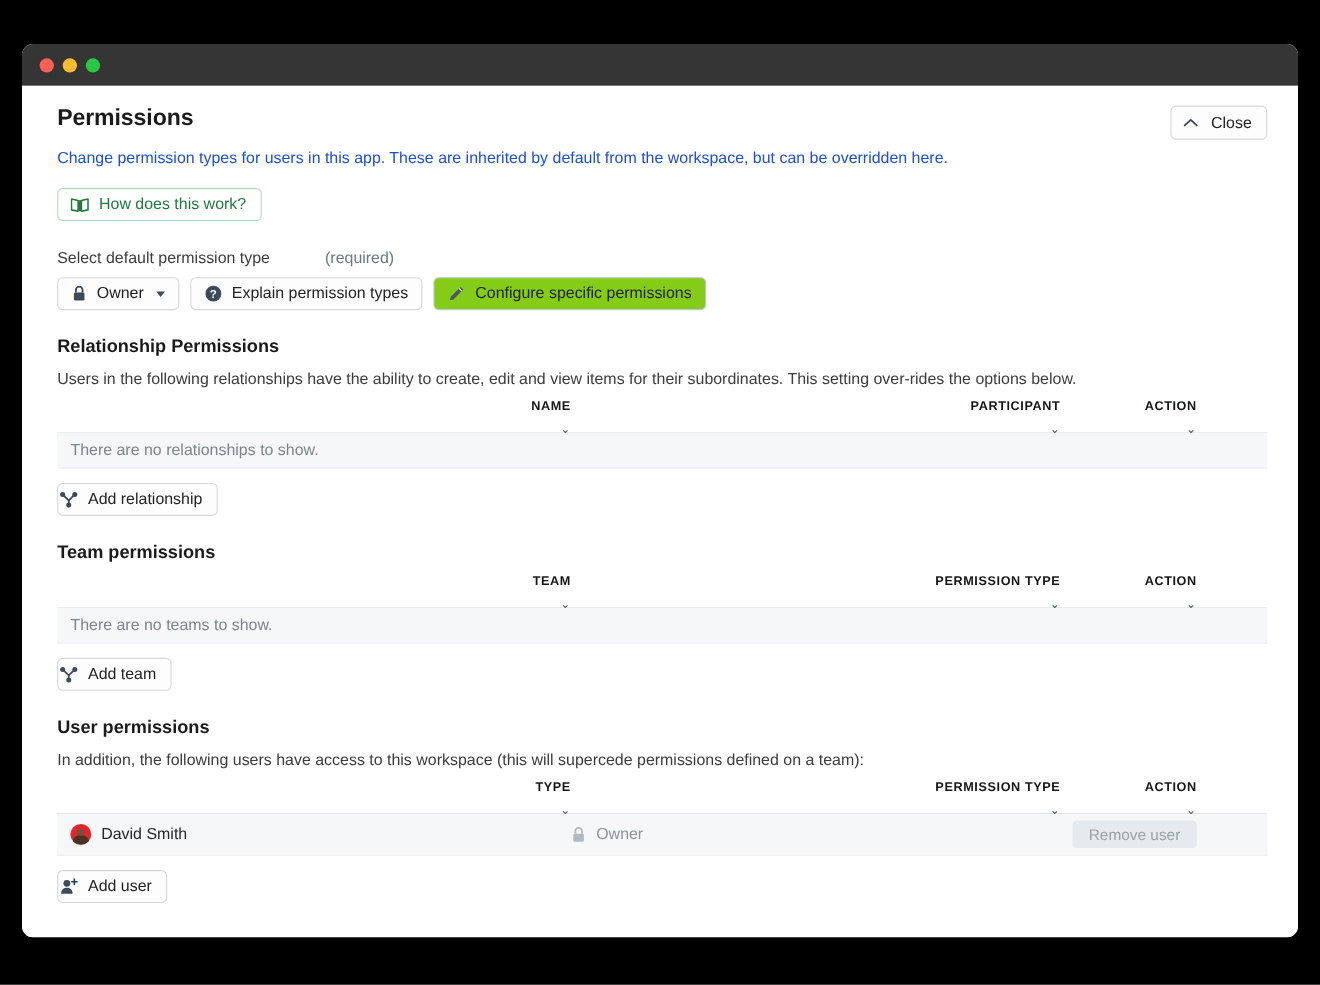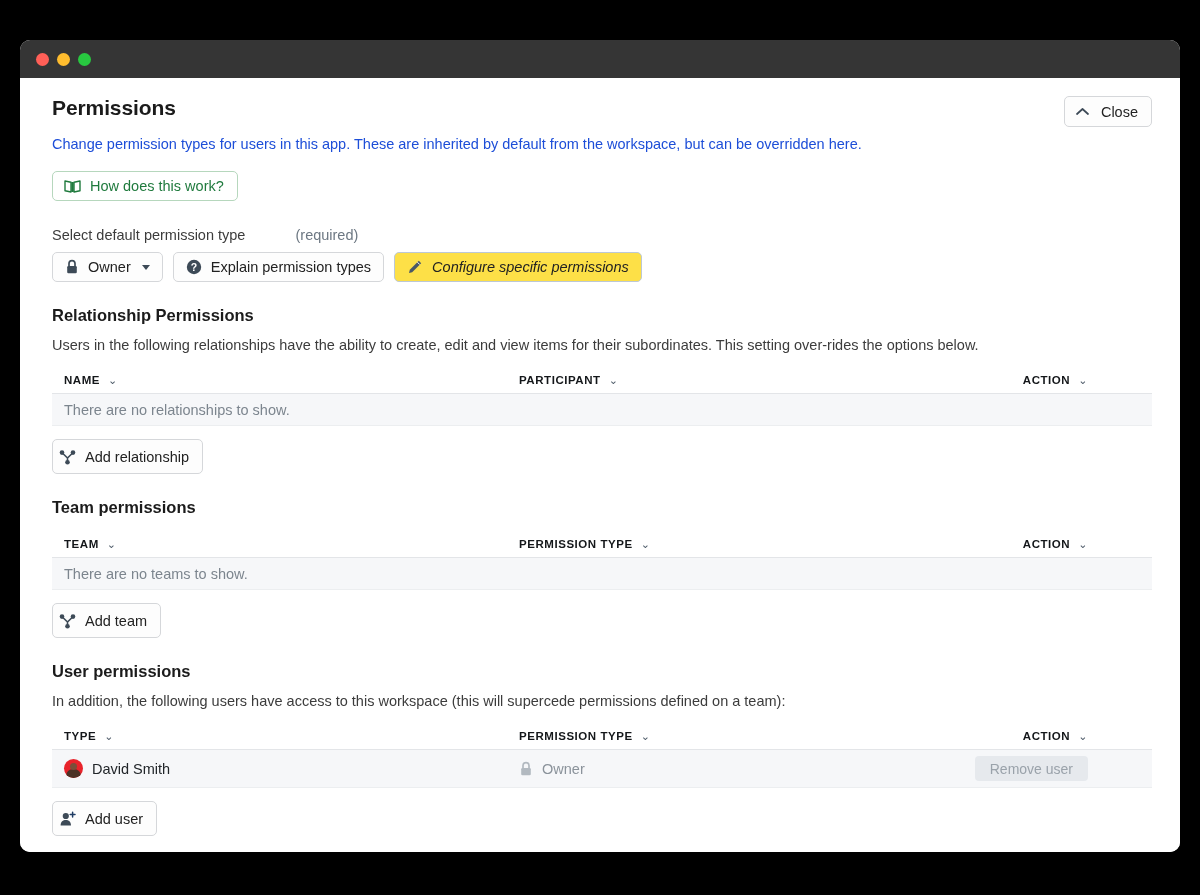--- a/index.html
+++ b/index.html
@@ -113,23 +113,22 @@
     padding: 0 12px;
     border: 1px solid #d5d7da;
     border-radius: 5px;
     background: #fdfdfd;
     font-size: 14.5px;
     color: #222;
     cursor: pointer;
     white-space: nowrap;
   }
   .gbtn.active {
-    background: #fde047;
+    background: #84cc16;
     border-color: #bcc8d6;
-    font-style: italic;
   }
   .caret {
     width: 0; height: 0;
     border-left: 4.5px solid transparent;
     border-right: 4.5px solid transparent;
     border-top: 5.5px solid #3d4a57;
     margin-left: 2px;
   }
 
   
@@ -150,27 +149,28 @@
   .tbl { margin-top: 14px; width: 1100px; }
   .thead {
     display: flex;
     align-items: center;
     height: 27px;
     border-bottom: 1px solid #e3e5e8;
     padding: 0 12px;
   }
   .th {
     display: flex;
-    align-items: flex-start;
+    align-items: flex-end;
     gap: 8px;
     font-size: 11.5px;
     font-weight: bold;
     letter-spacing: 0.55px;
     color: #14171a;
     cursor: pointer;
+    flex-direction: column;
   }
   .th .chev { color: #4d5a68; font-size: 11px; font-weight: normal; }
   .col-1 { width: 455px; }
   .col-2 { width: 445px; }
   .col-3 { flex: 1; display: flex; justify-content: flex-end; padding-right: 52px; }
 
   .empty-row {
     height: 32px;
     display: flex;
     align-items: center;
@@ -225,22 +225,22 @@
     font-size: 14px;
     font-family: inherit;
     cursor: default;
   }
 
   .add-btn {
     margin-top: 13px;
     display: inline-flex;
     align-items: center;
     gap: 9px;
-    height: 35px;
-    padding: 0 13px 0 6px;
+    height: 30px;
+    padding: 0 13px 0 1px;
     border: 1px solid #d5d7da;
     border-radius: 5px;
     background: #fdfdfd;
     font-size: 14.5px;
     color: #222;
     cursor: pointer;
   }
 
   svg { display: block; }
 </style>

